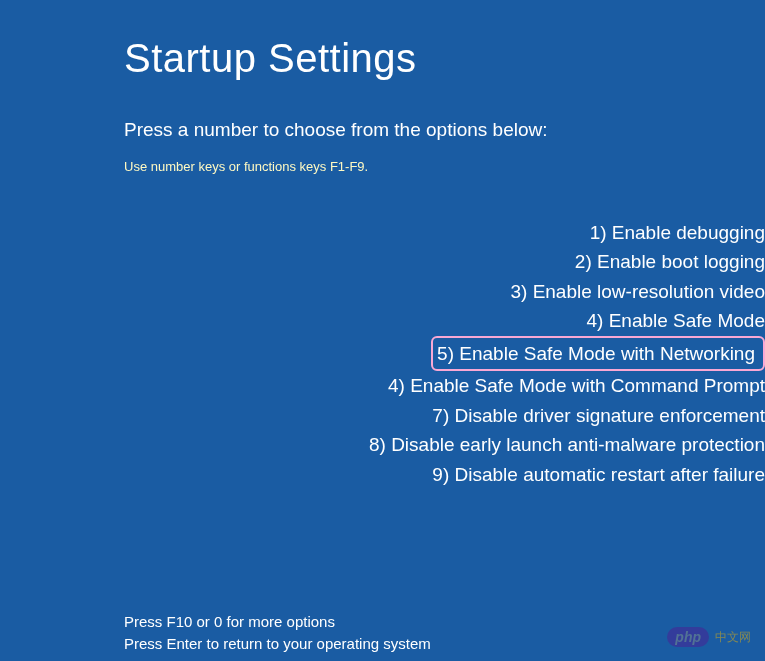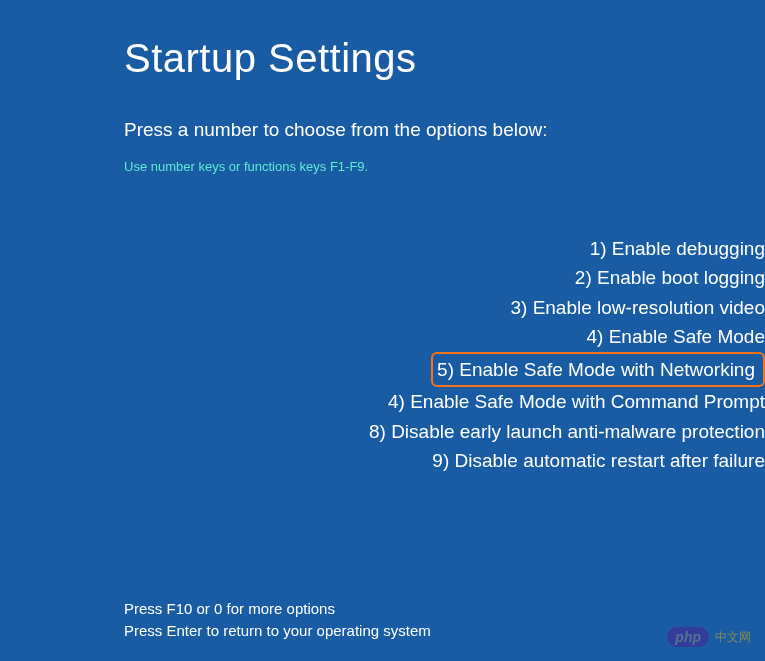--- a/index.html
+++ b/index.html
@@ -27,36 +27,36 @@
       margin-bottom: 38px;
     }
     .subtitle {
       font-size: 19px;
       font-weight: 400;
       margin-bottom: 18px;
     }
     .hint {
       font-size: 13px;
       font-weight: 300;
-      margin-bottom: 60px;
-      color: #5eead4;
+      margin-bottom: 44px;
+      color: #fef9c3;
     }
     .options {
       list-style: none;
       text-align: right;
     }
     .options li {
       font-size: 19px;
       font-weight: 300;
       line-height: 1.55;
       margin-bottom: 0px;
     }
     .options li.highlighted {
       display: inline-block;
-      border: 2px solid #f97316;
+      border: 2px solid #f9a8d4;
       border-radius: 6px;
       padding: 1px 8px 1px 4px;
       margin-left: -6px;
       margin-top: 0px;
       margin-bottom: 0px;
     }
     .footer {
       margin-top: 122px;
     }
     .footer p {
@@ -97,20 +97,21 @@
   <p class="subtitle">Press a number to choose from the options below:</p>
   <p class="hint">Use number keys or functions keys F1-F9.</p>
 
   <ul class="options">
     <li>1) Enable debugging</li>
     <li>2) Enable boot logging</li>
     <li>3) Enable low-resolution video</li>
     <li>4) Enable Safe Mode</li>
     <li class="highlighted">5) Enable Safe Mode with Networking</li>
     <li>4) Enable Safe Mode with Command Prompt</li>
+    <li>7) Disable driver signature enforcement</li>
     <li>8) Disable early launch anti-malware protection</li>
     <li>9) Disable automatic restart after failure</li>
   </ul>
 
   <div class="footer">
     <p>Press F10 or 0 for more options</p>
     <p>Press Enter to return to your operating system</p>
   </div>
 </div>
 

